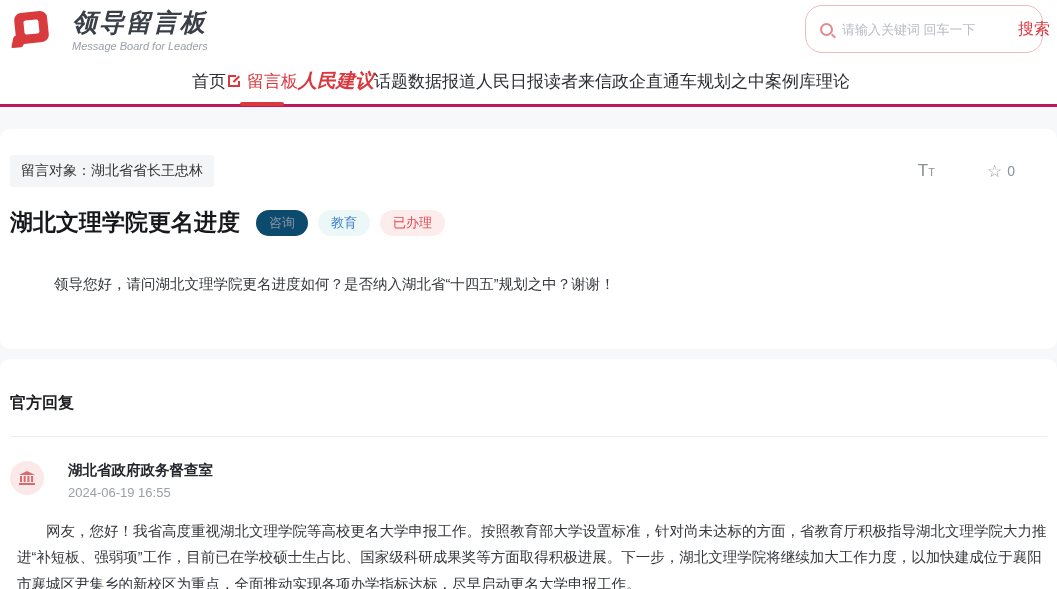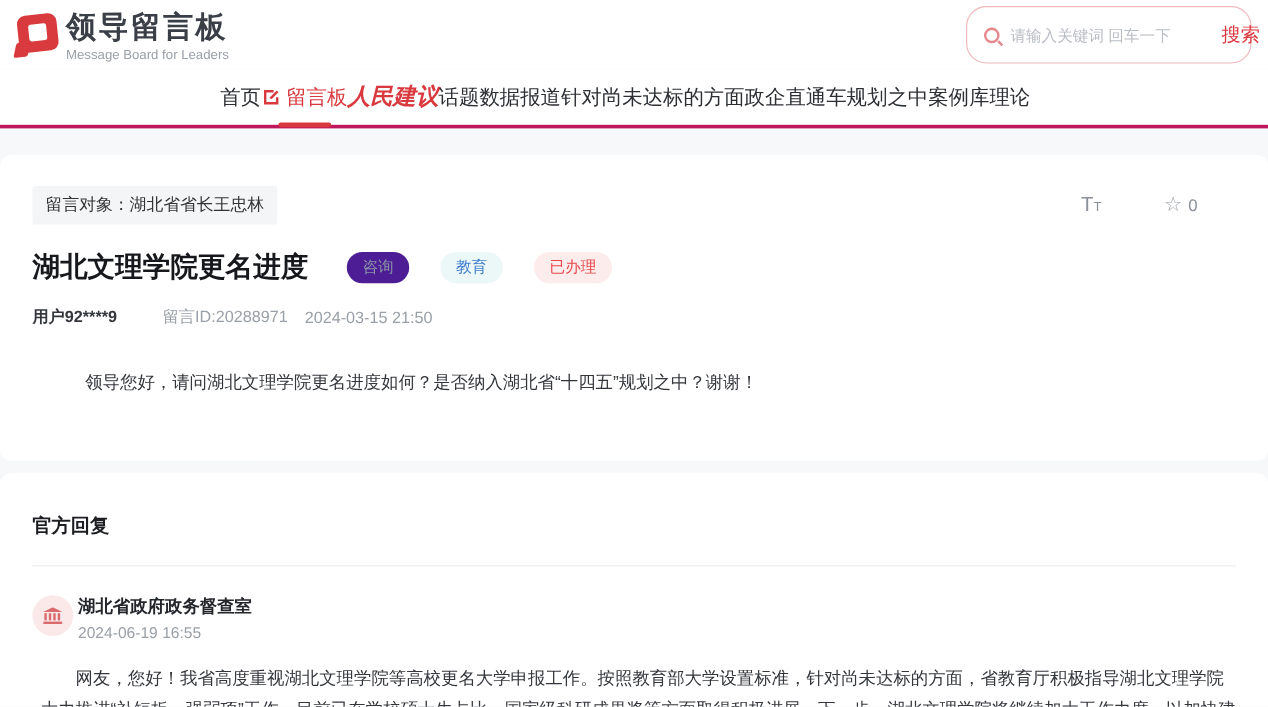--- a/index.html
+++ b/index.html
@@ -2,21 +2,21 @@
 <html><head>
 <meta charset="utf-8">
 <style>
   * { margin:0; padding:0; box-sizing:border-box; }
   html,body { width:1057px; height:589px; overflow:hidden;
     font-family:"Liberation Sans","DejaVu Sans",sans-serif; background:#f7f8fa; }
 
   
   .header { background:#fff; height:58px; display:flex; align-items:center;
     justify-content:space-between; padding:0 14px 0 12px; }
-  .brand { display:flex; align-items:center; gap:3px; }
+  .brand { display:flex; align-items:center; gap:20px;font-style:italic; }
   .logo-icon { width:40px; height:40px; position:relative; }
   .logo-sq { position:absolute; left:3px; top:3px; width:33px; height:31px;
     background:#d93a3e; border-radius:7px; transform:rotate(-6deg); }
   .logo-sq::after { content:""; position:absolute; left:9px; top:8px; width:15px;
     height:14px; background:#fff; border-radius:2px; }
   .logo-sq::before { content:""; position:absolute; left:-4px; bottom:-3px;
     width:12px; height:12px; background:#d93a3e; transform:skewX(-18deg); border-radius:2px; }
   .brand-text .cn { font-size:25px; font-weight:bold; color:#3a3f47; letter-spacing:2px; }
   .brand-text .en { font-size:11px; color:#9aa0a8; margin-top:1px; }
 
@@ -36,52 +36,52 @@
     padding:0 25px 0 10px; justify-content:center; border-bottom:3px solid #be185d; }
   .nav-item { font-size:17px; color:#2b2e33; cursor:pointer; position:relative;
     display:flex; align-items:center; gap:5px; white-space:nowrap; }
   .nav-item.active { color:#d9383e; font-weight:normal; }
   .nav-item.active::after { content:""; position:absolute; left:50%; transform:translateX(-50%);
     bottom:-13px; width:44px; height:4px; background:#d9383e; border-radius:2px; }
   .nav-item.logo-like { color:#d9383e; font-weight:bold; font-style:italic; font-size:19px; }
   .edit-ic { width:16px; height:16px; flex:none; }
 
   
-  .card { background:#fff; border-radius:10px; margin-top:22px; padding:26px 27px; }
+  .card { background:#fff; border-radius:10px; margin-top:22px; padding:26px 10px; }
   .card.reply-card { margin-top:10px; padding-bottom:30px; }
 
   
   .msg-toprow { display:flex; align-items:center; justify-content:space-between; }
   .target-chip { background:#f4f5f7; color:#333; font-size:14px; padding:7px 11px;
     border-radius:2px; }
   .tool-row { display:flex; align-items:center; gap:52px; padding-right:32px; }
   .font-tool { color:#8b9099; cursor:pointer; }
   .font-tool .big { font-size:17px; } .font-tool .small { font-size:11px; }
   .fav { color:#8b9099; font-size:14px; display:flex; align-items:center; gap:5px; cursor:pointer; }
   .fav .star { font-size:17px; color:#9aa0a8; }
 
-  .title-row { display:flex; align-items:center; gap:26px; margin-top:20px; }
+  .title-row { display:flex; align-items:center; gap:10px; margin-top:20px; }
   .msg-title { font-size:23px; font-weight:bold; color:#16181c; margin-right:6px; }
   .tag { font-size:13px; padding:4px 13px; border-radius:13px; }
-  .tag.gray { color:#8a94a6; background:#4c1d95; }
+  .tag.gray { color:#8a94a6; background:#0c4a6e; }
   .tag.blue { color:#3f7dcc; background:#ecf8f8; }
   .tag.red  { color:#e5484d; background:#fdecec; }
 
   .meta-row { display:flex; align-items:center; margin-top:17px; font-size:13.5px; }
   .meta-user { color:#33363b; font-weight:bold; margin-right:38px; }
   .meta-id { color:#9aa0a8; margin-right:14px; }
   .meta-time { color:#9aa0a8; }
 
   .msg-content { margin-top:34px; font-size:14.5px; color:#33363b; line-height:1.7;
     padding-bottom:26px;margin-left:44px; }
 
   
   .reply-head { font-size:16px; font-weight:bold; color:#1c1e22; padding:8px 0 22px; }
   .reply-divider { height:1px; background:#ededf0; }
-  .reply-item { display:flex; gap:4px; margin-top:24px; }
+  .reply-item { display:flex; gap:24px; margin-top:24px; }
   .gov-avatar { width:34px; height:34px; border-radius:50%; background:#fbe9e9;
     display:flex; align-items:center; justify-content:center; flex:none; }
   .bank-ic { width:16px; height:14px; }
   .reply-who .agency { font-size:14.5px; font-weight:bold; color:#23262b; }
   .reply-who .rtime { font-size:13px; color:#9aa0a8; margin-top:5px; }
   .reply-body { margin-top:18px; margin-left:7px; font-size:14.5px; color:#33363b;
     line-height:1.85; }
   .reply-body p { text-indent:2em; }
 </style>
 </head>
@@ -110,21 +110,21 @@
     <svg class="edit-ic" viewBox="0 0 16 16">
       <path d="M2 2h8v2H4v8h8V8h2v6H2z" fill="#d9383e"></path>
       <path d="M7 9l1.5.4L14 3.9 12.6 2.5 7 8.1z" fill="#d9383e"></path>
     </svg>
     <span>留言板</span>
   </span>
   <span class="nav-item logo-like">人民建议</span>
   <span class="nav-item">话题</span>
   <span class="nav-item">数据</span>
   <span class="nav-item">报道</span>
-  <span class="nav-item">针对尚未达标的方面</span>
+  <span class="nav-item">人民日报读者来信</span>
   <span class="nav-item">政企直通车</span>
   <span class="nav-item">规划之中</span>
   <span class="nav-item">案例库</span>
   <span class="nav-item">理论</span>
 </div>
 
 <div class="card">
   <div class="msg-toprow">
     <span class="target-chip">留言对象：湖北省省长王忠林</span>
     <div class="tool-row">
@@ -136,25 +136,20 @@
     </div>
   </div>
 
   <div class="title-row">
     <span class="msg-title">湖北文理学院更名进度</span>
     <span class="tag gray">咨询</span>
     <span class="tag blue">教育</span>
     <span class="tag red">已办理</span>
   </div>
 
-  <div class="meta-row">
-    <span class="meta-user">用户92****9</span>
-    <span class="meta-id">留言ID:20288971</span>
-    <span class="meta-time">2024-03-15 21:50</span>
-  </div>
 
   <div class="msg-content">领导您好，请问湖北文理学院更名进度如何？是否纳入湖北省“十四五”规划之中？谢谢！</div>
 </div>
 
 <div class="card reply-card">
   <div class="reply-head">官方回复</div>
   <div class="reply-divider"></div>
 
   <div class="reply-item">
     <div class="gov-avatar">

